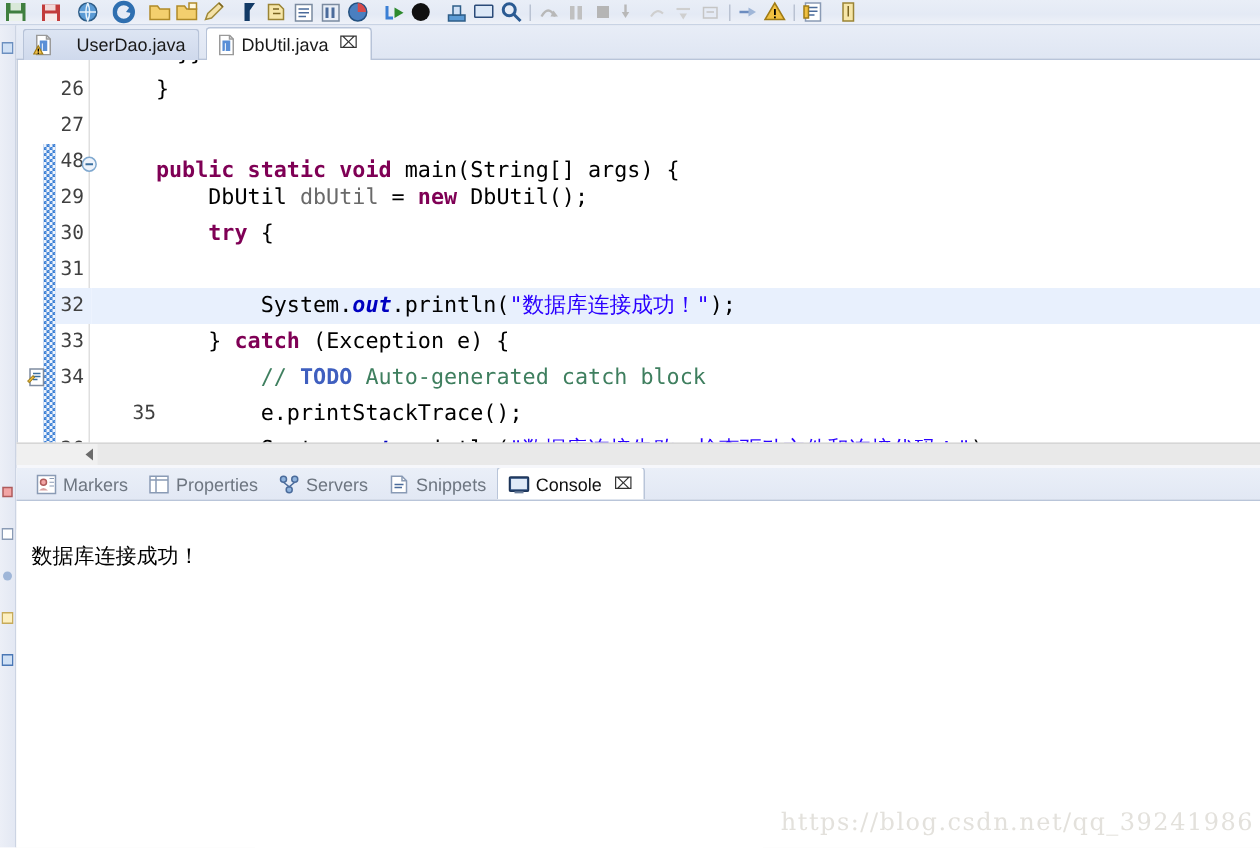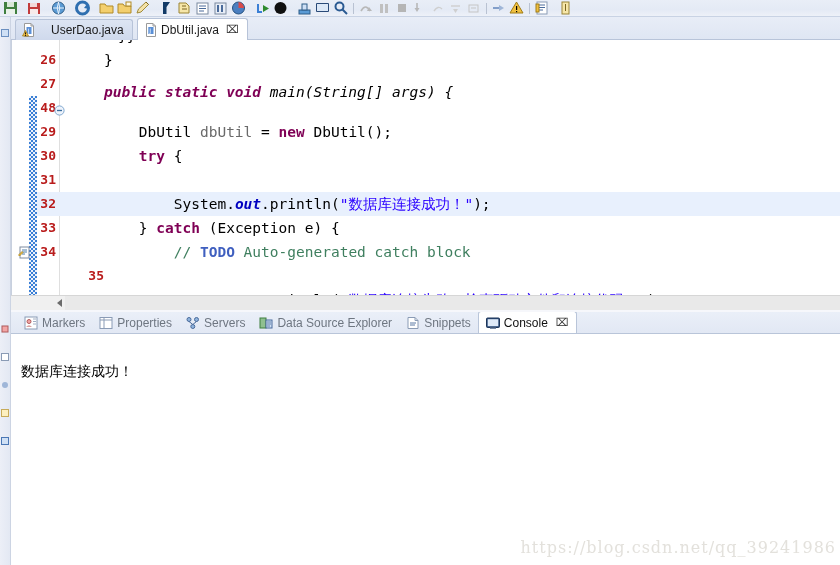--- a/index.html
+++ b/index.html
@@ -96,22 +96,22 @@
     background-image:
       linear-gradient(45deg, #3a7fd5 25%, transparent 25%, transparent 75%, #3a7fd5 75%),
       linear-gradient(45deg, #3a7fd5 25%, #eef3fb 25%, #eef3fb 75%, #3a7fd5 75%);
     background-size: 4px 4px;
     background-position: 0 0, 2px 2px;
   }
   .lineno {
     position: absolute; left: 0; width: 44px;
     text-align: right;
     font-family: "DejaVu Sans Mono", monospace;
-    font-size: 13px; color: #b91c1c;
-    line-height: 24px; height: 24px; font-weight: bold;
+    font-size: 13px; color: #404040;
+    line-height: 24px; height: 24px;
   }
   .fold-mark {
     position: absolute; left: 42px; width: 11px; height: 11px;
   }
   .todo-mark {
     position: absolute; left: 6px; width: 13px; height: 13px;
   }
   .code-lines {
     position: absolute; left: 49px; top: 0; right: 0; height: 265px;
   }
@@ -479,26 +479,27 @@
             <path d="M4 4 H9 M4 6 H9 M4 8 H7" stroke="#3a6f9f" stroke-width="0.9"></path>
             <path d="M0.5 9 L4 5.5 L5 6.5 L1.5 10 Z" fill="#f0c040" stroke="#a07c16" stroke-width="0.7"></path>
           </svg></div>
         <div class="lineno" style="top: 224px; margin-left: 48px;">35</div>
         <div class="lineno" style="top: 248px;">36</div>
       </div>
     <div class="code-lines" id="codelines">
       <div class="top-partial">}}</div>
     <div class="cline" style="top: 8px;"><span>    }</span></div>
         <div class="cline" style="top: 32px;"><span></span></div>
-        <div class="cline" style="top: 40px; font-style: italic;"><span>    </span><span class="kw">public static void </span><span>main(String[] args) {</span></div>
+        <div class="cline" style="top: 62px;"><span>    </span><span class="kw">public static void </span><span>main(String[] args) {</span></div>
         <div class="cline" style="top: 80px;"><span>        DbUtil </span><span class="loc">dbUtil</span><span> = </span><span class="kw">new </span><span>DbUtil();</span></div>
         <div class="cline" style="top: 104px;"><span>        </span><span class="kw">try</span><span> {</span></div>
         <div class="cline hl" style="top: 152px;"><span>            System.</span><span class="fld">out</span><span>.println(</span><span class="str">"数据库连接成功！"</span><span>);</span></div>
         <div class="cline" style="top: 176px;"><span>        } </span><span class="kw">catch</span><span> (Exception e) {</span></div>
         <div class="cline" style="top: 200px;"><span>            </span><span class="cmt">// </span><span class="todoword">TODO</span><span class="cmt"> Auto-generated catch block</span></div>
+        <div class="cline" style="top: 224px;"><span>            e.printStackTrace();</span></div>
         <div class="cline" style="top: 248px;"><span>            System.</span><span class="fld">out</span><span>.println(</span><span class="str">"数据库连接失败，检查驱动文件和连接代码！"</span><span>);</span></div>
       </div>
   </div>
 
   <div class="hscroll">
     <div class="track"></div>
     <div class="arrow-l"></div>
   </div>
 
   <div class="bottom">
@@ -524,28 +525,20 @@
           <span class="vicon"><svg width="14" height="14" viewBox="0 0 14 14">
               <circle cx="3" cy="3.5" r="2" fill="#8fb3dd" stroke="#4a6b9b"></circle>
               <circle cx="10.5" cy="3.5" r="2" fill="#8fb3dd" stroke="#4a6b9b"></circle>
               <circle cx="6.8" cy="10.5" r="2" fill="#8fb3dd" stroke="#4a6b9b"></circle>
               <path d="M3 5.5 L6.8 8.5 L10.5 5.5" stroke="#4a6b9b" fill="none"></path>
             </svg></span>
           <span>Servers</span>
         </div>
         <div class="vtab">
           <span class="vicon"><svg width="14" height="14" viewBox="0 0 14 14">
-              <rect x="1" y="2" width="6" height="10" fill="#8fc08f" stroke="#3f7f3f"></rect>
-              <rect x="7" y="4" width="6" height="8" fill="#cfe0f5" stroke="#4a6b9b"></rect>
-              <path d="M8 6 H12 M8 8 H12 M8 10 H11" stroke="#4a6b9b" stroke-width="0.8"></path>
-            </svg></span>
-          <span>Data Source Explorer</span>
-        </div>
-        <div class="vtab">
-          <span class="vicon"><svg width="14" height="14" viewBox="0 0 14 14">
               <path d="M2 1.5 H9 L12 4.5 V12.5 H2 Z" fill="#ffffff" stroke="#8a9bb5"></path>
               <path d="M9 1.5 V4.5 H12" fill="none" stroke="#8a9bb5"></path>
               <path d="M4 7 H10 M4 9 H9" stroke="#4a6b9b" stroke-width="0.9"></path>
             </svg></span>
           <span>Snippets</span>
         </div>
         <div class="vtab active">
           <span class="vicon"><svg width="14" height="14" viewBox="0 0 14 14">
               <rect x="0.5" y="2" width="13" height="9.5" rx="1" fill="#2a4a78" stroke="#1c3458"></rect>
               <rect x="1.7" y="3.2" width="10.6" height="7" fill="#dfeaf8"></rect>

